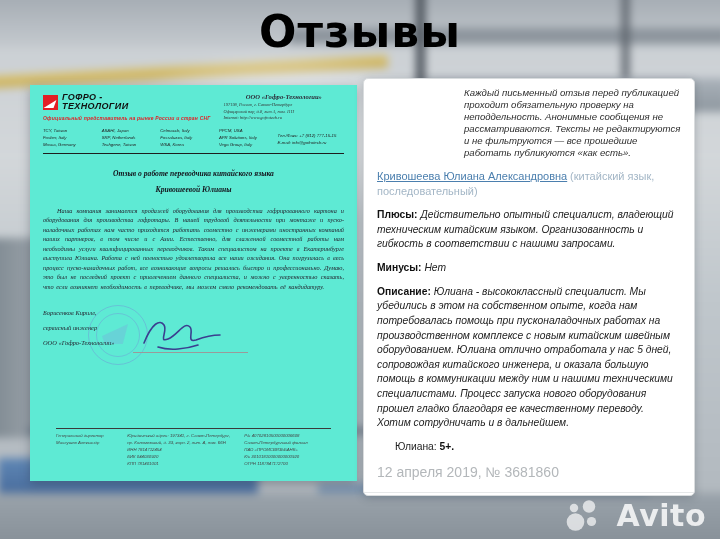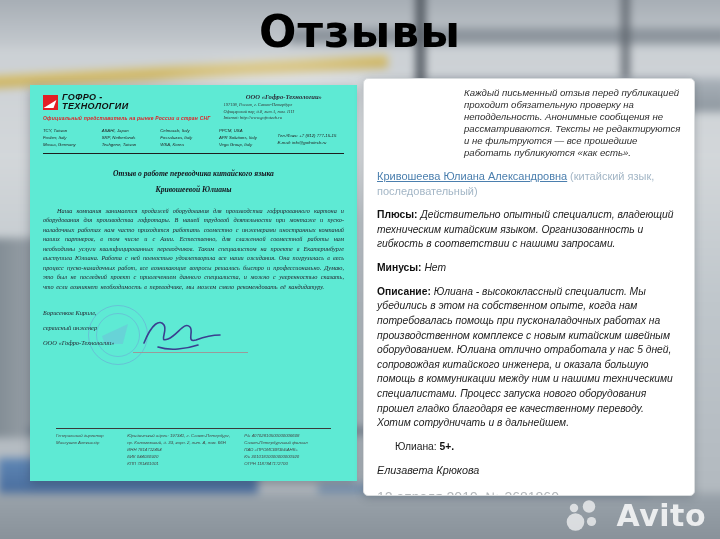--- a/index.html
+++ b/index.html
@@ -221,21 +221,20 @@
       </div>
 
       <p><b>Плюсы:</b> <i>Действительно опытный специалист, владеющий техническим китайским языком. Организованность и гибкость в соответствии с нашими запросами.</i></p>
 
       <p><b>Минусы:</b> <i>Нет</i></p>
 
       <p><b>Описание:</b> <i>Юлиана - высококлассный специалист. Мы убедились в этом на собственном опыте, когда нам потребовалась помощь при пусконаладочных работах на производственном комплексе с новым китайским швейным оборудованием. Юлиана отлично отработала у нас 5 дней, сопровождая китайского инженера, и оказала большую помощь в коммуникации между ним и нашими техническими специалистами. Процесс запуска нового оборудования прошел гладко благодаря ее качественному переводу. Хотим сотрудничать и в дальнейшем.</i></p>
 
       <p class="rating"><span>Юлиана:</span> <b>5+.</b></p>
 
-      <p class="author">Елизавета Крюкова</p>
       <p class="date">12 апреля 2019, № 3681860</p>
 
       <div class="divider"></div>
 
       <p class="helpful">
         <span class="q">Полезный отзыв?</span>
         <a>Да</a>
         <span>|</span>
         <a>Нет</a>
       </p>

